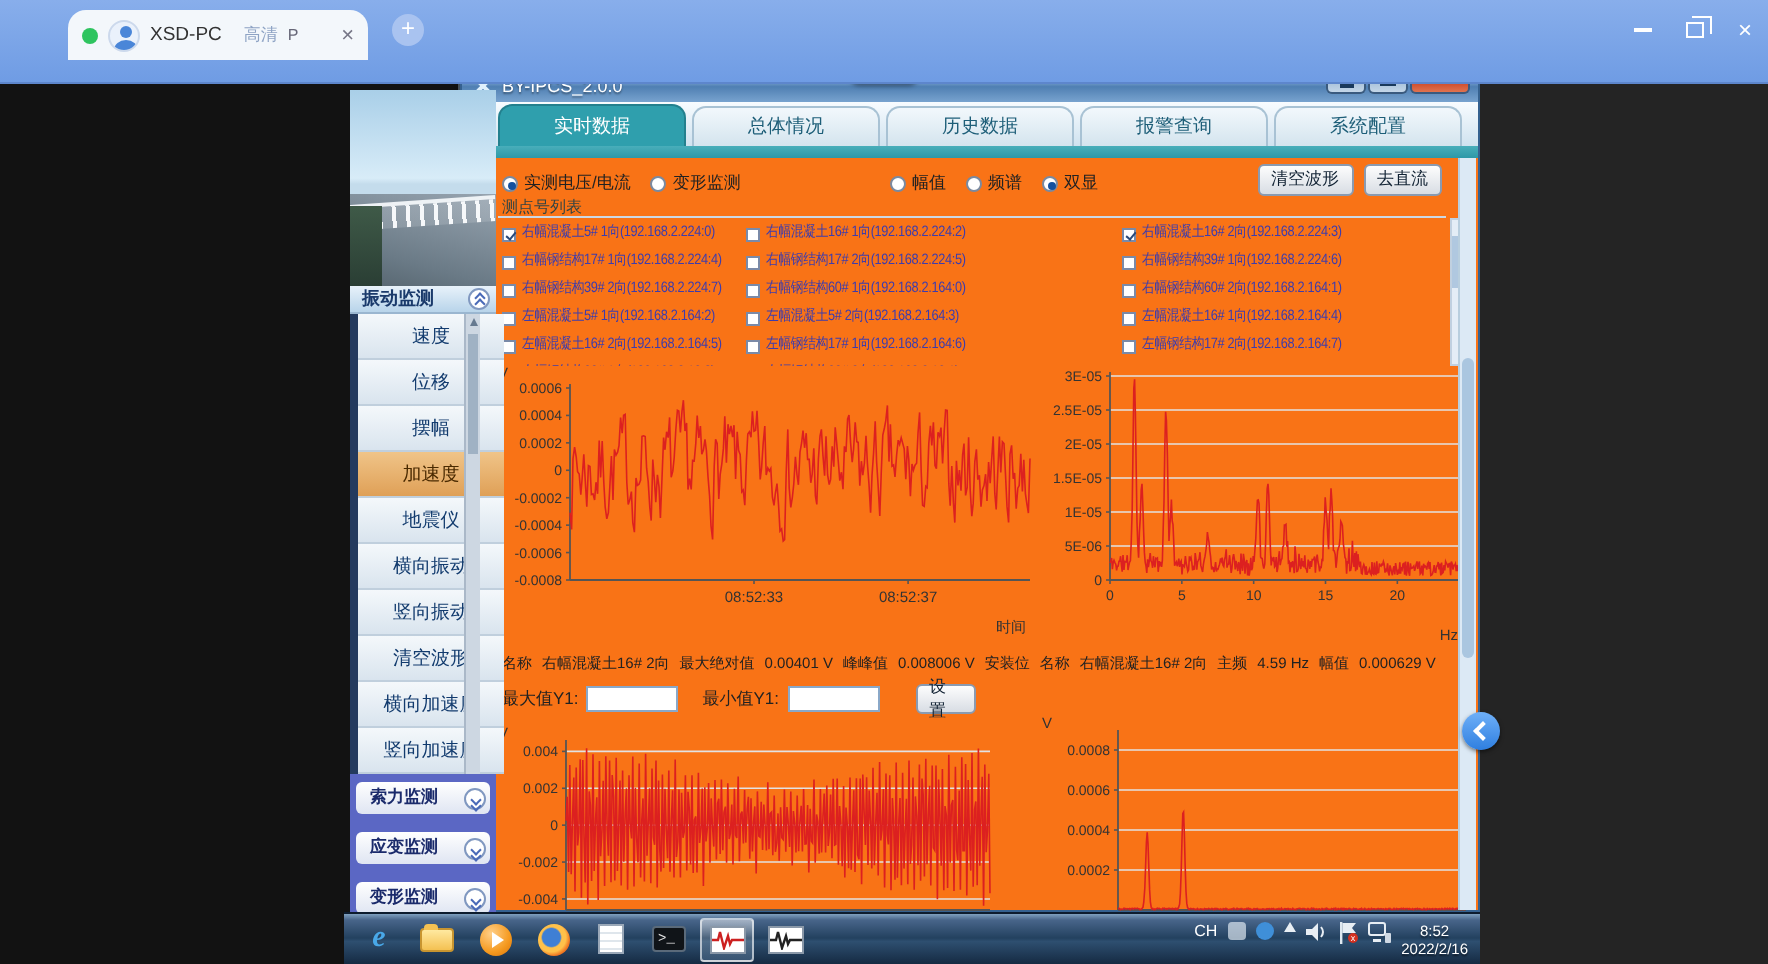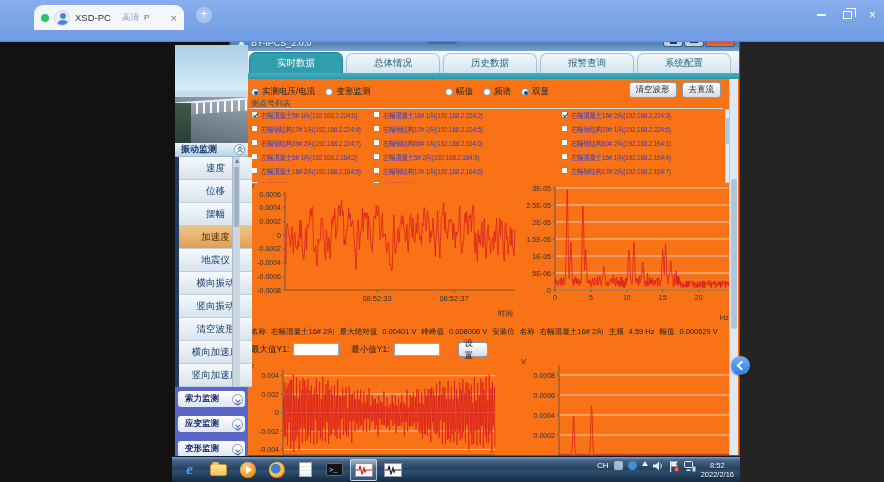--- a/index.html
+++ b/index.html
@@ -58,21 +58,21 @@
 .radio-item{display:flex;align-items:center;gap:3px}
 .radio{width:8px;height:8px;border:1px solid #7a8aa0;border-radius:50%;background:#fff;position:relative;flex:0 0 auto}
 .radio.on::after{content:'';position:absolute;left:1.5px;top:1.5px;width:4px;height:4px;border-radius:50%;background:#14509e}
 .rlabel{font-size:8.5px;color:#222}
 .opt-btns{position:absolute;right:8px;top:-2px;display:flex;gap:5px}
 .gbtn{height:16px;background:linear-gradient(180deg,#fdfdfd,#d8dde4);border:1px solid #8a9ab0;border-radius:3px;font-size:8.5px;color:#123;display:flex;align-items:center;justify-content:center;padding:0 6px}
 
 .list-label{position:absolute;left:20px;top:19px;font-size:8px;color:#344}
 .list-line{position:absolute;left:18px;top:29px;width:474px;border-top:1px solid #ccd8e4}
 .point-grid{position:absolute;left:20px;top:30px;width:472px;height:74px;overflow:hidden;display:grid;grid-template-columns:122px 188px 162px;grid-auto-rows:14px;align-items:center}
-.cb-cell{display:flex;align-items:flex-start;gap:3px;white-space:nowrap;overflow:hidden}
+.cb-cell{display:flex;align-items:flex-end;gap:3px;white-space:nowrap;overflow:hidden}
 .cbx{width:7px;height:7px;border:1px solid #7a8aa8;background:#fff;position:relative;flex:0 0 auto}
 .cbx.on::after{content:'';position:absolute;left:0.5px;top:0.5px;width:4px;height:2px;border-left:1.5px solid #2a4a7a;border-bottom:1.5px solid #2a4a7a;transform:rotate(-50deg)}
 .cbt{font-size:7.5px;color:#3c3cae;transform:scaleX(.85);transform-origin:left center;letter-spacing:-.2px}
 .list-scroll{position:absolute;left:494px;top:30px;width:8px;height:74px;background:#e4edf6;border:1px solid #c0d0e0}
 .list-scroll .thumb{position:absolute;left:0;top:8px;width:100%;height:26px;background:#b0c8e0}
 
 .chart{position:absolute}
 #chart-0{left:14px;top:101px}
 #chart-1{left:286px;top:97px}
 #chart-2{left:14px;top:281px}

